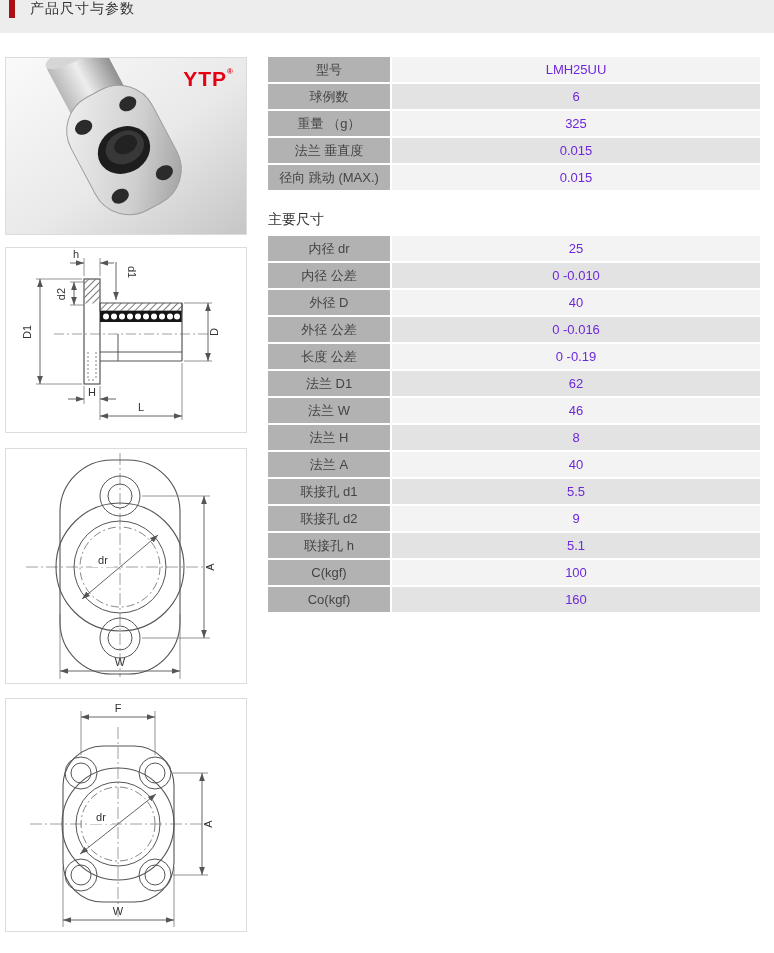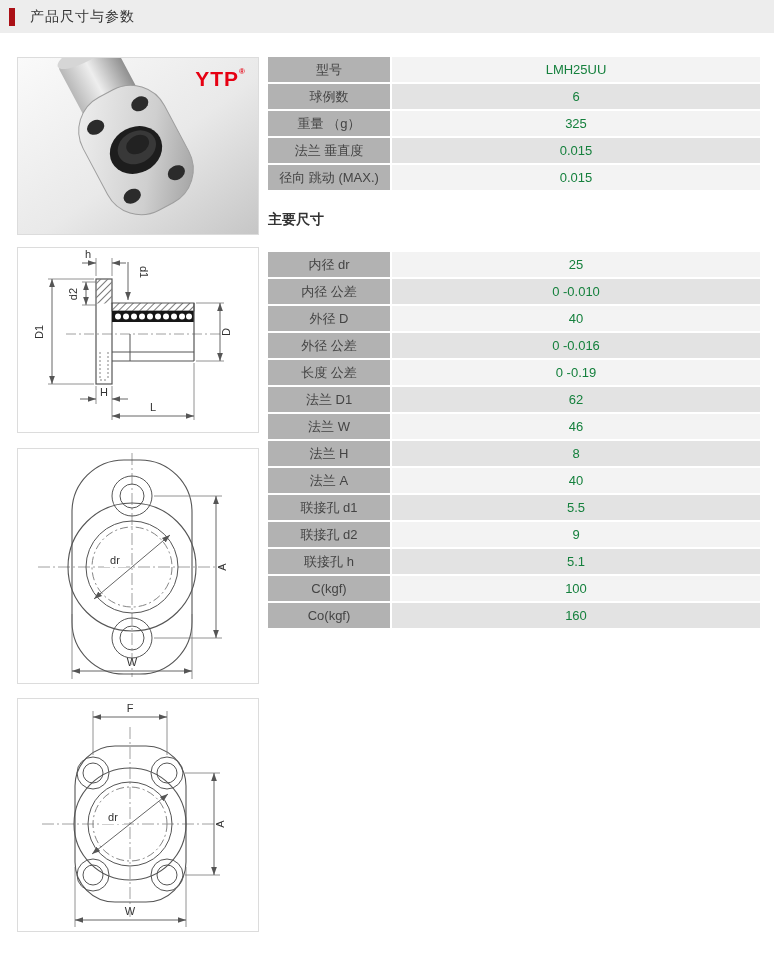--- a/index.html
+++ b/index.html
@@ -3,47 +3,47 @@
 <meta charset="utf-8">
 <style>
   * { margin:0; padding:0; box-sizing:border-box; }
   html,body { background:#fff; }
   body {
     width:774px; height:953px; position:relative; overflow:hidden;
     font-family:"Liberation Sans","DejaVu Sans",sans-serif;
   }
   
   .topbar { position:absolute; left:0; top:0; width:774px; height:33px;
-    background:#ededed; display:flex; align-items:center; }
+    background:#ededed; display:flex; }
   .accent { width:6px; height:18px; background:#ab1016; margin-left:9px; }
   .page-title { font-size:14px; font-weight:400; color:#333; margin-left:15px; letter-spacing:1px; }
 
   
-  .left { position:absolute; left:17px; top:57px; width:242px; height:776px; }
+  .left { position:absolute; left:5px; top:57px; width:242px; height:776px; }
   .imgbox { position:absolute; left:0; width:242px; border:1px solid #dcdcdc; background:#fff; overflow:hidden; }
   #box-photo { top:0;   height:178px; }
   #box-d1    { top:190px; height:186px; }
   #box-d2    { top:391px; height:236px; }
   #box-d3    { top:641px; height:234px; }
   .brand-logo { position:absolute; top:10px; right:12px; color:#e60012; font-weight:700;
     font-size:21px; letter-spacing:1px; line-height:1; }
   .brand-logo .reg { font-size:8px; vertical-align:top; font-weight:700; }
 
   
   .right { position:absolute; left:268px; top:57px; width:492px; }
   .spec-table { width:100%; }
   .row { display:flex; margin-bottom:2px; }
-  .cell { height:25px; line-height:25px; font-size:13px; text-align:center; color:#15803d;
+  .cell { height:25px; line-height:25px; font-size:13px; text-align:center; color:#6d28d9;
     white-space:nowrap; overflow:hidden; }
   .cell.label { width:122px; background:#b2b2b2; margin-right:2px; color:#444; }
   .cell.value { flex:1; }
   .row:nth-child(odd)  .value { background:#f3f3f3; }
   .row:nth-child(even) .value { background:#e3e3e3; }
   .section-label { font-size:14px; color:#333; height:18px; line-height:18px; }
-  #sec-dim  { margin-top:20px; margin-bottom:24px;font-weight:bold; }
+  #sec-dim  { margin-top:20px; margin-bottom:8px; }
   #sec-load { margin-top:4px;  margin-bottom:2px; }
 
   svg { display:block; }
   svg text { font-family:"Liberation Sans","DejaVu Sans",sans-serif; font-size:11px; fill:#333; }
 </style>
 </head>
 <body>
 
 <header class="topbar">
   <span class="accent"></span>

